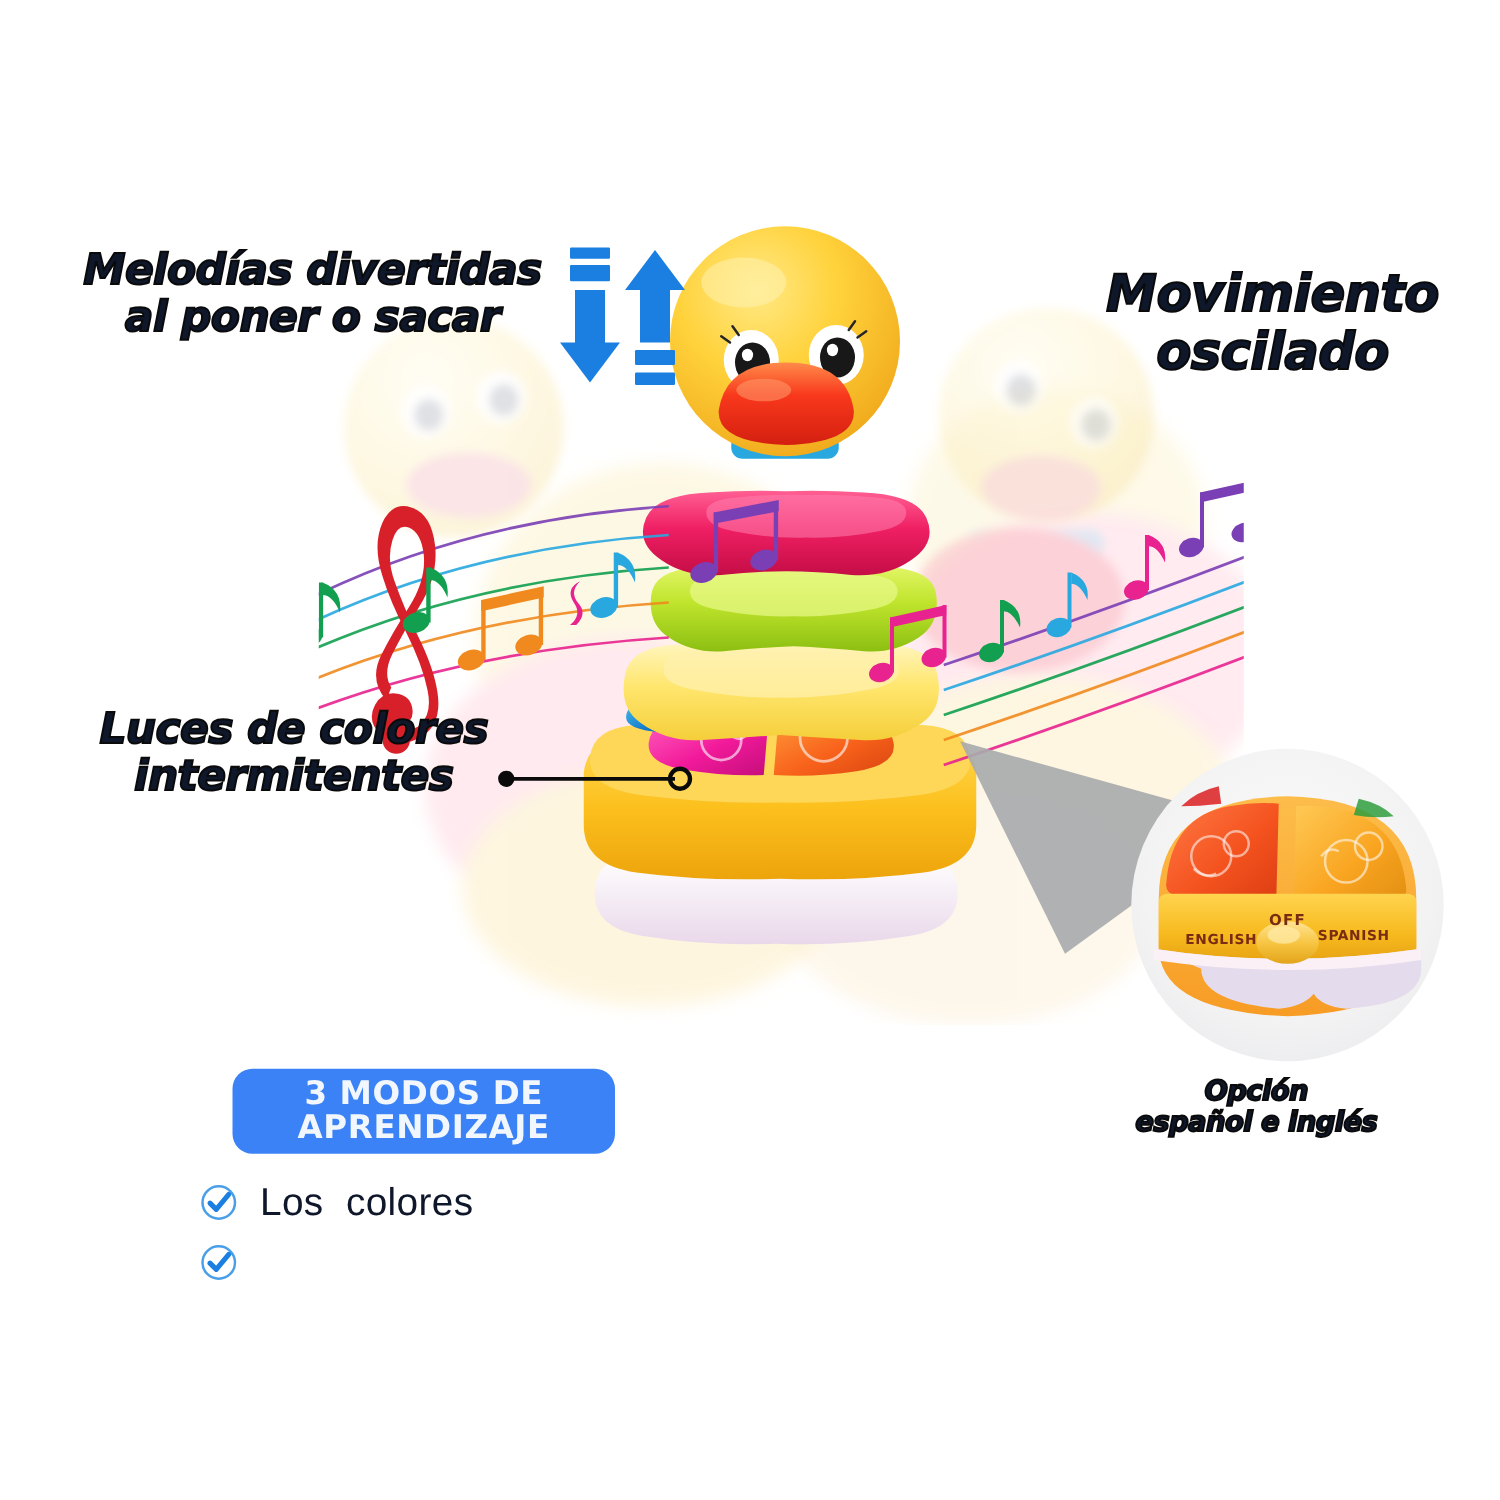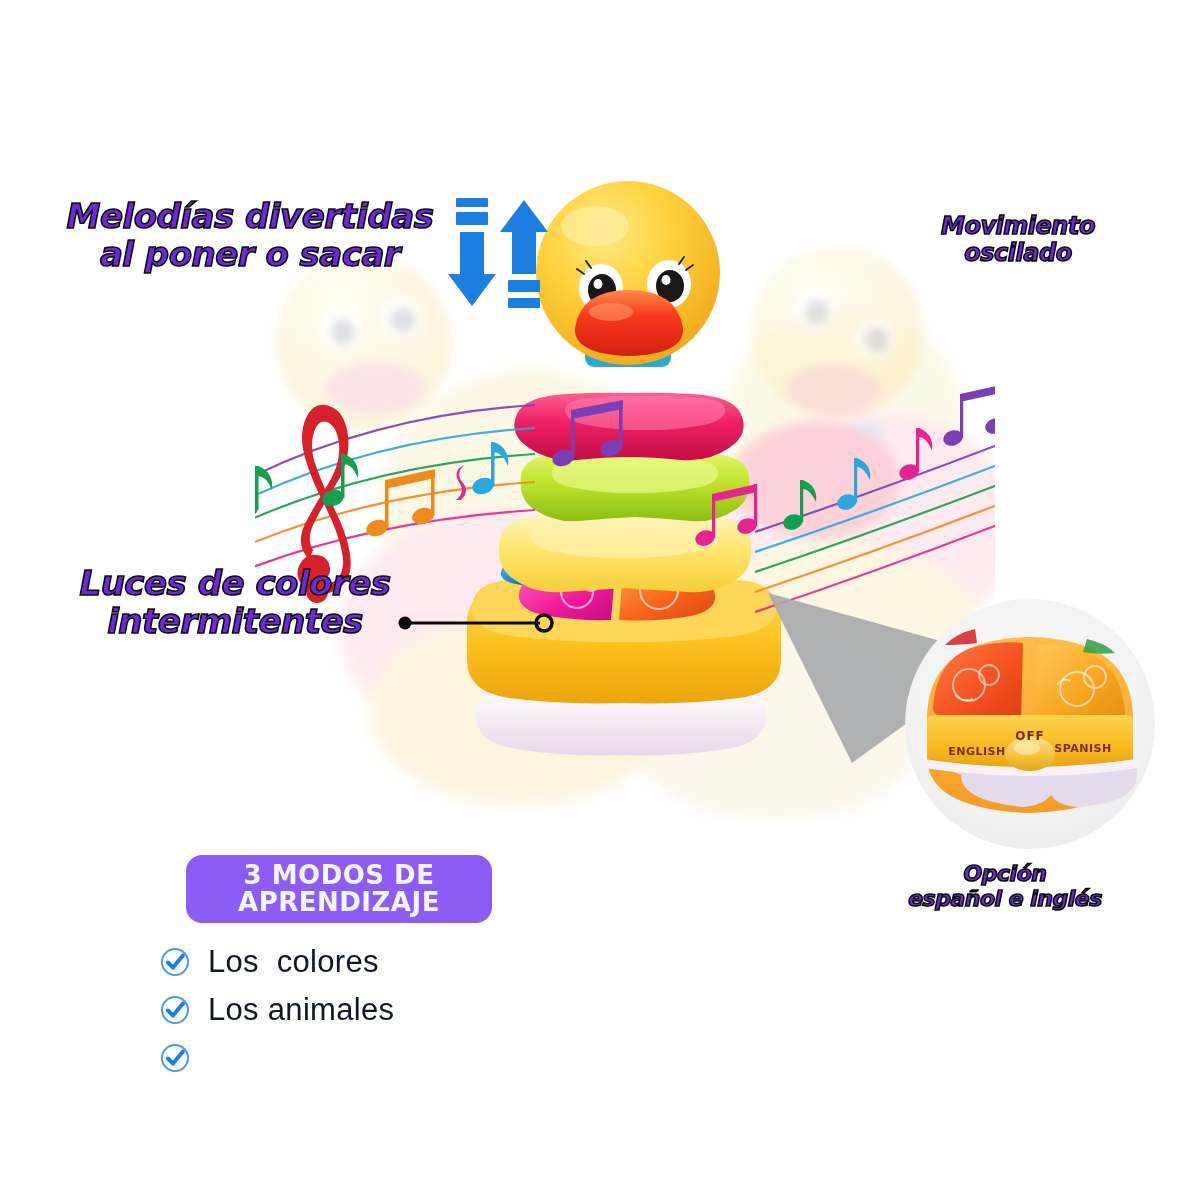--- a/index.html
+++ b/index.html
@@ -14,36 +14,36 @@
     width: 1200px; height: 1200px;
     background: #ffffff;
   }
 
   
   .caption {
     position: absolute;
     font-family: "DejaVu Sans", sans-serif;
     font-weight: 700;
     font-style: italic;
-    color: #6d28d9;
+    color: #0f172a;
     line-height: 1.12;
     letter-spacing: -0.5px;
     -webkit-text-stroke: 1.6px #0a0a0a;
     white-space: pre-line;
   }
   #cap-melodias {
     left: 40px; top: 197px;
     width: 420px;
     font-size: 34px;
     text-align: center;
   }
   #cap-movimiento {
     left: 858px; top: 213px;
     width: 320px;
-    font-size: 24px;
+    font-size: 41px;
     text-align: center;
   }
   #cap-luces {
     left: 40px; top: 564px;
     width: 390px;
     font-size: 34px;
     text-align: center;
   }
   #cap-opcion {
     left: 818px; top: 862px;
@@ -78,21 +78,21 @@
     overflow: hidden;
     background: radial-gradient(circle at 50% 40%, #fbfbfb 0%, #f2f2f3 62%, #e6e7e9 100%);
   }
   #inset svg { display: block; }
 
   
   #badge {
     position: absolute;
     left: 186px; top: 855px;
     width: 306px; height: 68px;
-    background: #8b5cf6;
+    background: #3b82f6;
     border-radius: 16px;
     display: flex; flex-direction: column;
     align-items: center; justify-content: center;
     color: #f2f7fd;
     font-family: "DejaVu Sans", sans-serif;
     font-weight: 700;
     font-size: 26px;
     line-height: 1.02;
     letter-spacing: 0.5px;
     text-align: center;
@@ -475,29 +475,20 @@
     <div class="check-row">
       <span class="check-icon">
         <svg width="30" height="30" viewBox="0 0 30 30" xmlns="http://www.w3.org/2000/svg">
           <circle cx="15" cy="15" r="13" fill="none" stroke="#4a9fe8" stroke-width="2"></circle>
           <path d="M8 15.5 l5 5 l10 -12" fill="none" stroke="#1a7fe0" stroke-width="4" stroke-linecap="round" stroke-linejoin="round"></path>
         </svg>
       </span>
       <span class="check-label">Los  colores</span>
     </div>
 
-    <div class="check-row">
-      <span class="check-icon">
-        <svg width="30" height="30" viewBox="0 0 30 30" xmlns="http://www.w3.org/2000/svg">
-          <circle cx="15" cy="15" r="13" fill="none" stroke="#4a9fe8" stroke-width="2"></circle>
-          <path d="M8 15.5 l5 5 l10 -12" fill="none" stroke="#1a7fe0" stroke-width="4" stroke-linecap="round" stroke-linejoin="round"></path>
-        </svg>
-      </span>
-      <span class="check-label">Los animales</span>
-    </div>
 
     <div class="check-row">
       <span class="check-icon">
         <svg width="30" height="30" viewBox="0 0 30 30" xmlns="http://www.w3.org/2000/svg">
           <circle cx="15" cy="15" r="13" fill="none" stroke="#4a9fe8" stroke-width="2"></circle>
           <path d="M8 15.5 l5 5 l10 -12" fill="none" stroke="#1a7fe0" stroke-width="4" stroke-linecap="round" stroke-linejoin="round"></path>
         </svg>
       </span>
     </div>
 

